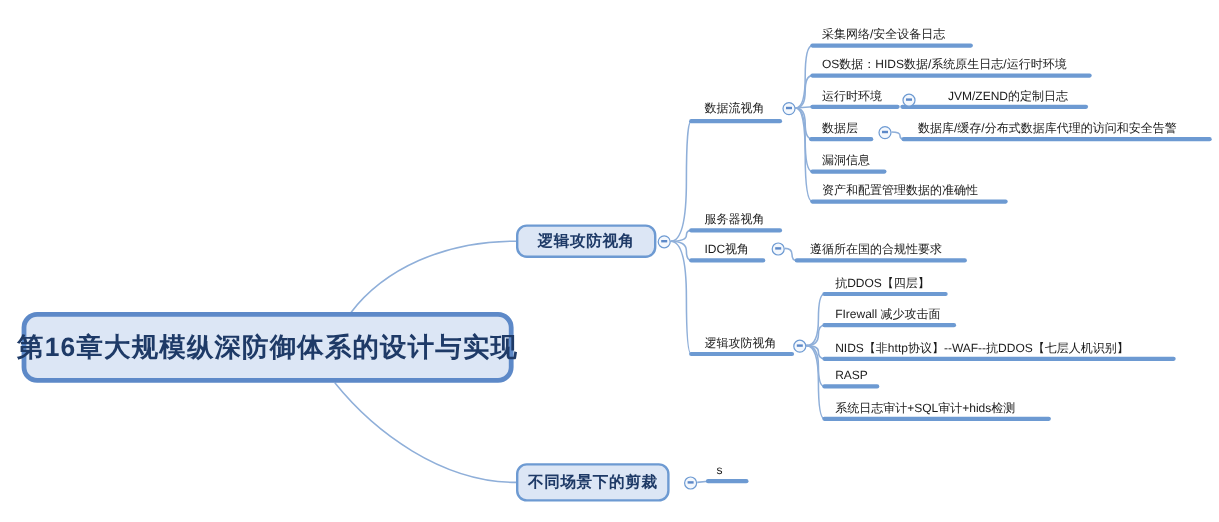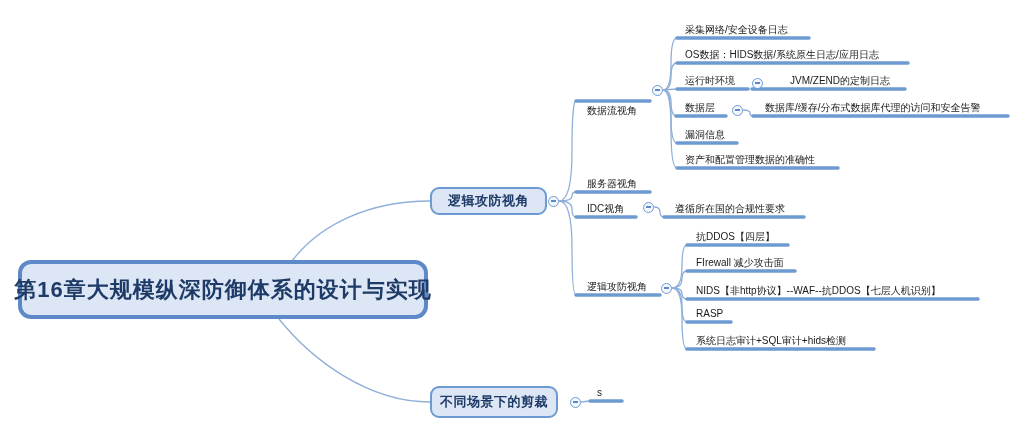--- a/index.html
+++ b/index.html
@@ -78,28 +78,28 @@
       <line x1="687" y1="322" x2="731" y2="322"></line>
       <line x1="687" y1="349" x2="874" y2="349"></line>
       <line x1="590" y1="401" x2="622" y2="401"></line>
     </g>
   </svg>
 
   <div class="node-box root" style="left:18px;top:260px;width:410px;height:59px;">第16章大规模纵深防御体系的设计与实现</div>
   <div class="node-box" style="left:430px;top:187px;width:117px;height:28px;">逻辑攻防视角</div>
   <div class="node-box" style="left:430px;top:386px;width:128px;height:32px;">不同场景下的剪裁</div>
 
-  <div class="lbl" style="left:587px;top:104px;font-family:Liberation Serif, serif;">数据流视角</div>
+  <div class="lbl" style="left:587px;top:84px;font-family:Liberation Serif, serif;">数据流视角</div>
   <div class="lbl" style="left:587px;top:177px;">服务器视角</div>
   <div class="lbl" style="left:587px;top:202px;">IDC视角</div>
   <div class="lbl" style="left:675px;top:202px;">遵循所在国的合规性要求</div>
   <div class="lbl" style="left:587px;top:280px;">逻辑攻防视角</div>
 
   <div class="lbl" style="left:685px;top:23px;">采集网络/安全设备日志</div>
-  <div class="lbl" style="left:685px;top:48px;">OS数据：HIDS数据/系统原生日志/应用日志</div>
+  <div class="lbl" style="left:685px;top:48px;">OS数据：HIDS数据/系统原生日志/运行时环境</div>
   <div class="lbl" style="left:685px;top:74px;">运行时环境</div>
   <div class="lbl" style="left:790px;top:74px;">JVM/ZEND的定制日志</div>
   <div class="lbl" style="left:685px;top:101px;">数据层</div>
   <div class="lbl" style="left:765px;top:101px;">数据库/缓存/分布式数据库代理的访问和安全告警</div>
   <div class="lbl" style="left:685px;top:128px;">漏洞信息</div>
   <div class="lbl" style="left:685px;top:153px;">资产和配置管理数据的准确性</div>
 
   <div class="lbl" style="left:696px;top:230px;">抗DDOS【四层】</div>
   <div class="lbl" style="left:696px;top:256px;text-align:right;">FIrewall 减少攻击面</div>
   <div class="lbl" style="left:696px;top:284px;">NIDS【非http协议】--WAF--抗DDOS【七层人机识别】</div>

